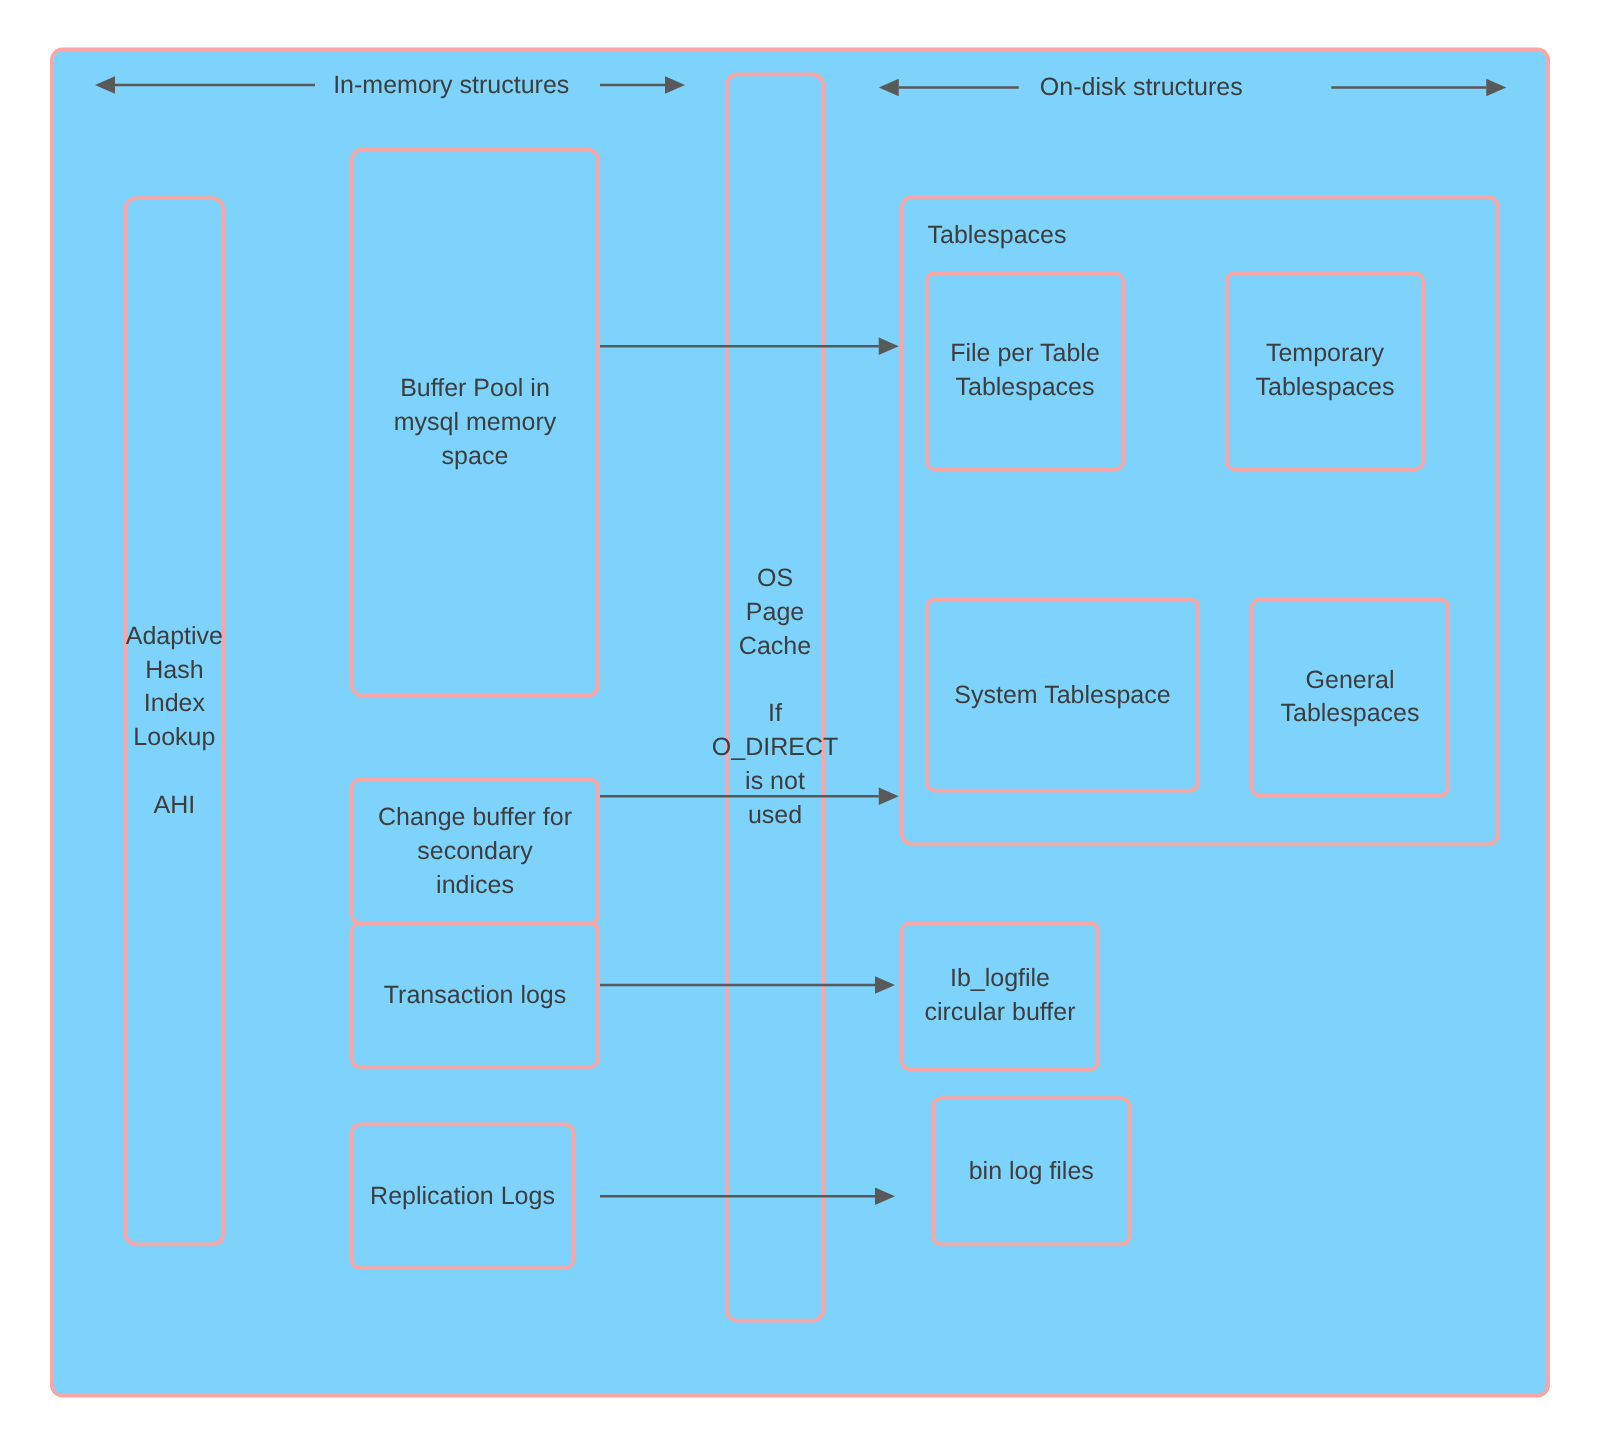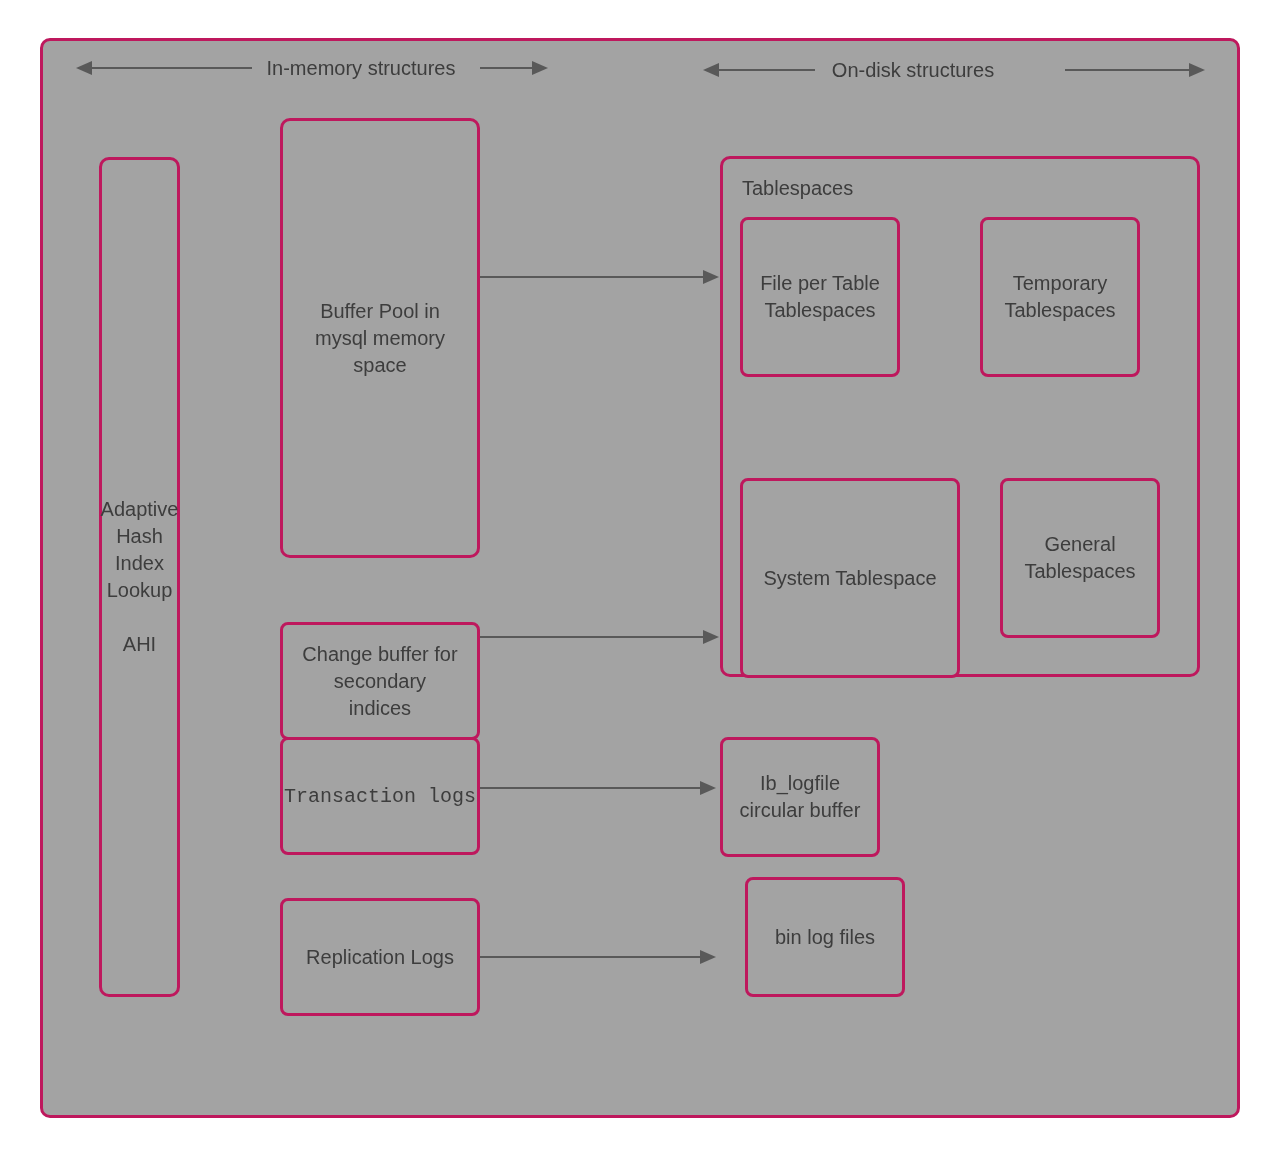--- a/index.html
+++ b/index.html
@@ -8,22 +8,22 @@
     width: 1280px;
     height: 1160px;
     background: #ffffff;
     font-family: "Liberation Sans", "DejaVu Sans", sans-serif;
     color: #3d3d3d;
     overflow: hidden;
   }
   .box {
     position: absolute;
     box-sizing: border-box;
-    border: 3px solid #be185d;
-    background: #a3a3a3;
+    border: 3px solid #fca5a5;
+    background: #7dd3fc;
     border-radius: 10px;
     display: flex;
     flex-direction: column;
     align-items: center;
     justify-content: center;
     text-align: center;
     font-size: 20px;
     line-height: 27px;
   }
   .box .txt {
@@ -101,44 +101,53 @@
 mysql memory
 space</span>
   </div>
 
   <div class="box" style="left:280px; top:578px; width:200px; height:118px; border-radius:8px;margin-top:44px;">
     <span class="txt">Change buffer for
 secondary
 indices</span>
   </div>
 
-  <div class="box" style="left:280px; top:737px; width:200px; height:118px; border-radius:8px;font-family:Liberation Mono, monospace;">
+  <div class="box" style="left:280px; top:737px; width:200px; height:118px; border-radius:8px;">
     <span class="txt">Transaction logs</span>
   </div>
 
-  <div class="box" style="left:280px; top:898px; width:200px; height:118px; border-radius:8px;justify-content:center;">
+  <div class="box" style="left:280px; top:898px; width:180px; height:118px; border-radius:8px;justify-content:center;">
     <span class="txt">Replication Logs</span>
   </div>
 
+  <div class="box" style="left:580px; top:58px; width:80px; height:1000px;">
+    <span class="txt">OS
+Page
+Cache</span>
+    <span class="txt gap-above">If
+O_DIRECT
+is not
+used</span>
+  </div>
 
   <div class="box" style="left:720px; top:156px; width:480px; height:521px; justify-content:flex-start; align-items:flex-start; text-align:left;">
     <span class="container-label">Tablespaces</span>
 
     <div class="box" style="left:17px; top:58px; width:160px; height:160px; border-radius:8px;">
       <span class="txt">File per Table
 Tablespaces</span>
     </div>
 
     <div class="box" style="left:257px; top:58px; width:160px; height:160px; border-radius:8px;">
       <span class="txt">Temporary
 Tablespaces</span>
     </div>
 
 
-    <div class="box" style="left:17px; top:319px; width:220px; height:200px; border-radius:8px;">
+    <div class="box" style="left:17px; top:319px; width:220px; height:156px; border-radius:8px;">
       <span class="txt">System Tablespace</span>
     </div>
 
     <div class="box" style="left:277px; top:319px; width:160px; height:160px; border-radius:8px;">
       <span class="txt">General
 Tablespaces</span>
     </div>
   </div>
 
   <div class="box" style="left:720px; top:737px; width:160px; height:120px; border-radius:8px;">

